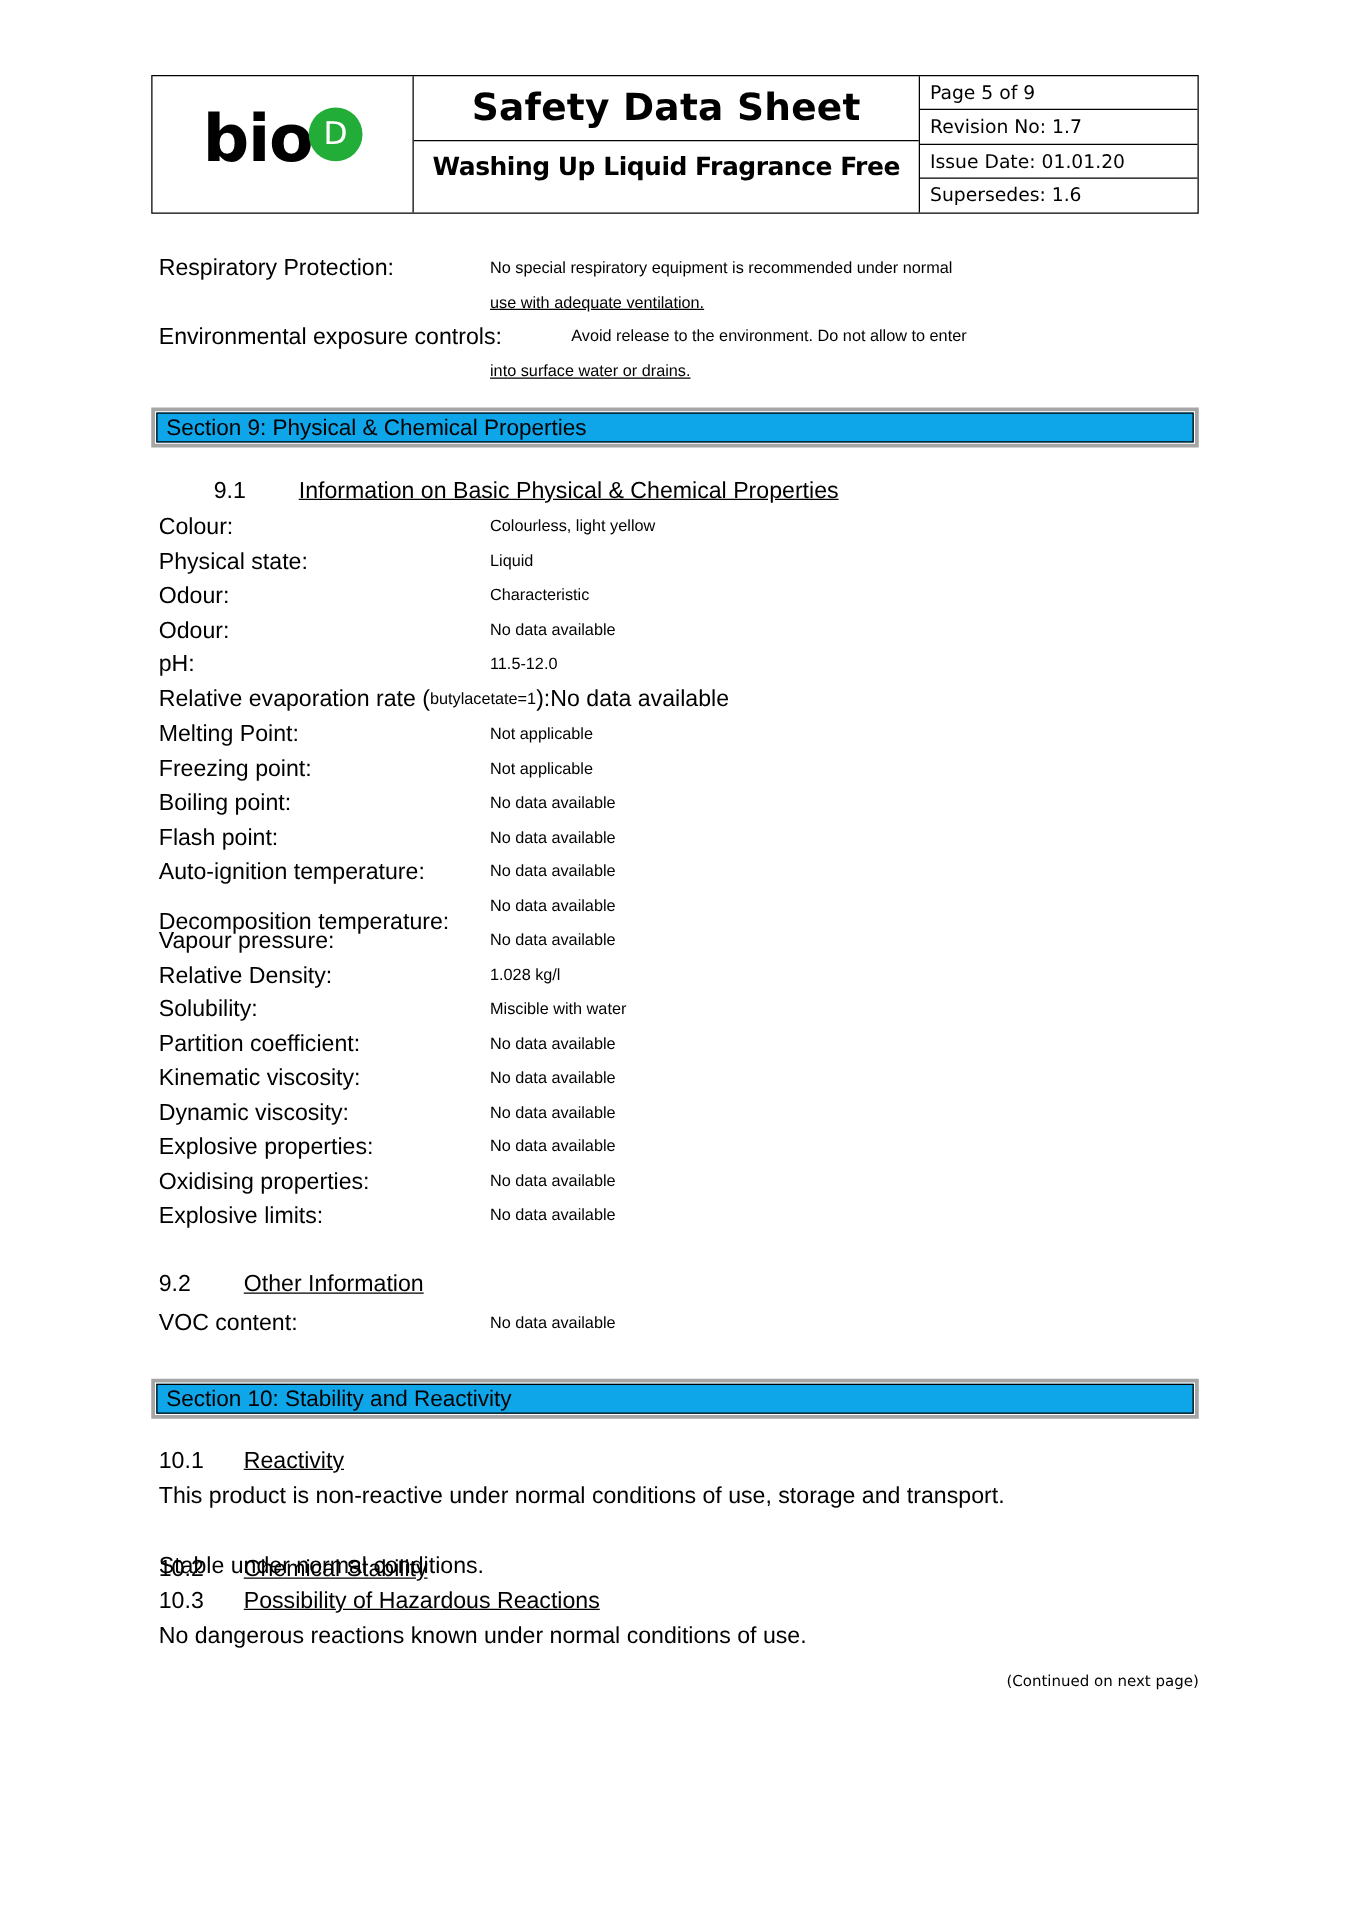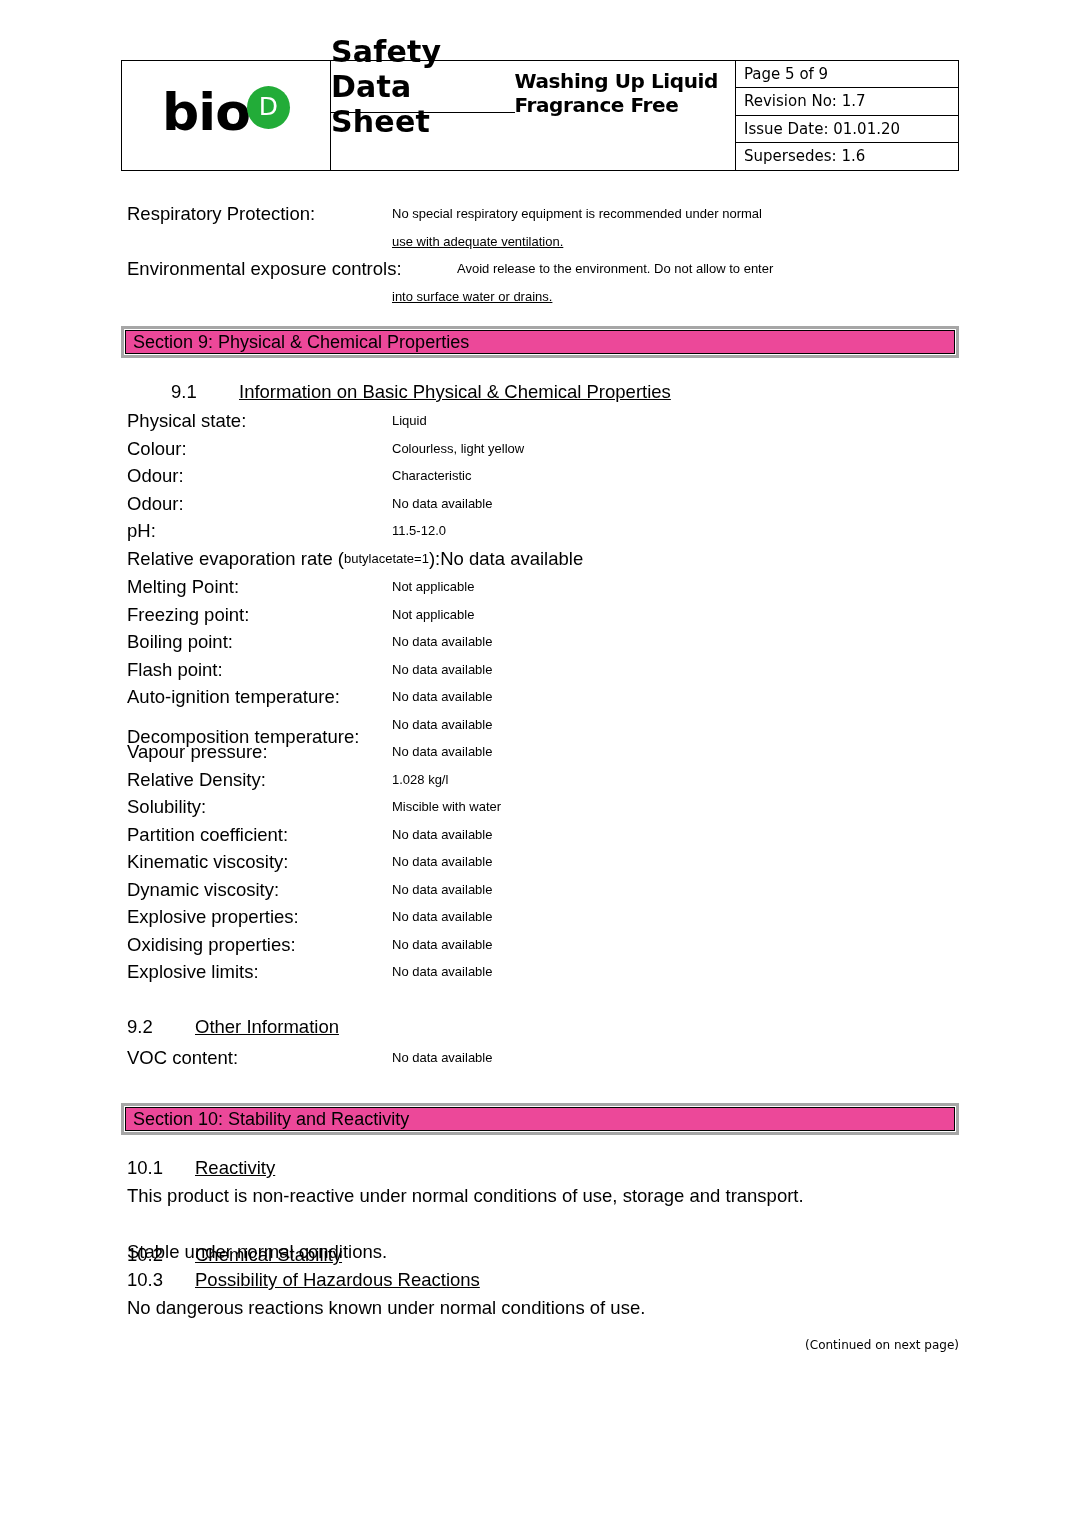--- a/index.html
+++ b/index.html
@@ -69,21 +69,21 @@
     font-size: 25px;
     color: #ffffff;
     line-height: 1;
     margin-top: -1px;
   }
 
   .hdr-title-cell {
     width: 405px;
     border-right: 1.5px solid #000;
     display: flex;
-    flex-direction: row;
+    flex-direction: column;
   }
   .hdr-title-main {
     height: 52px;
     border-bottom: 1.2px solid #000;
     display: flex;
     align-items: center;
     justify-content: center;
     font-family: "DejaVu Sans", sans-serif;
     font-weight: bold;
     font-size: 30px;
@@ -155,21 +155,21 @@
   }
   .section-bar-inner {
     width: 100%;
     height: 100%;
     border: 1px solid #000;
     display: flex;
     align-items: center;
     padding-left: 7px;
     font-family: "Liberation Sans", sans-serif;
     font-size: 18px;
-    background: #ec4899;
+    background: #0ea5e9;
   }
 
   
   .subhead {
     position: absolute;
     left: 127px;
     display: flex;
     align-items: baseline;
     font-size: 18.5px;
     white-space: nowrap;
@@ -243,26 +243,26 @@
     <div class="section-bar-inner">Section 9: Physical &amp; Chemical Properties</div>
   </div>
 
   <div class="subhead body-font" style="top:381px;margin-left:44px;">
     <span class="subhead-num">9.1</span>
     <span class="subhead-title">Information on Basic Physical &amp; Chemical Properties</span>
   </div>
 
   <div class="kv-block body-font" style="top:407px;">
     <div class="kv-row">
+      <span class="kv-label" style="width:265px;display:inline-block;">Colour:</span>
+      <span class="kv-value">Colourless, light yellow</span>
+    </div>
+    <div class="kv-row">
       <span class="kv-label" style="width:265px;display:inline-block;">Physical state:</span>
       <span class="kv-value">Liquid</span>
-    </div>
-    <div class="kv-row">
-      <span class="kv-label" style="width:265px;display:inline-block;">Colour:</span>
-      <span class="kv-value">Colourless, light yellow</span>
     </div>
     <div class="kv-row">
       <span class="kv-label" style="width:265px;display:inline-block;">Odour:</span>
       <span class="kv-value">Characteristic</span>
     </div>
     <div class="kv-row">
       <span class="kv-label" style="width:265px;display:inline-block;">Odour:</span>
       <span class="kv-value">No data available</span>
     </div>
     <div class="kv-row">

